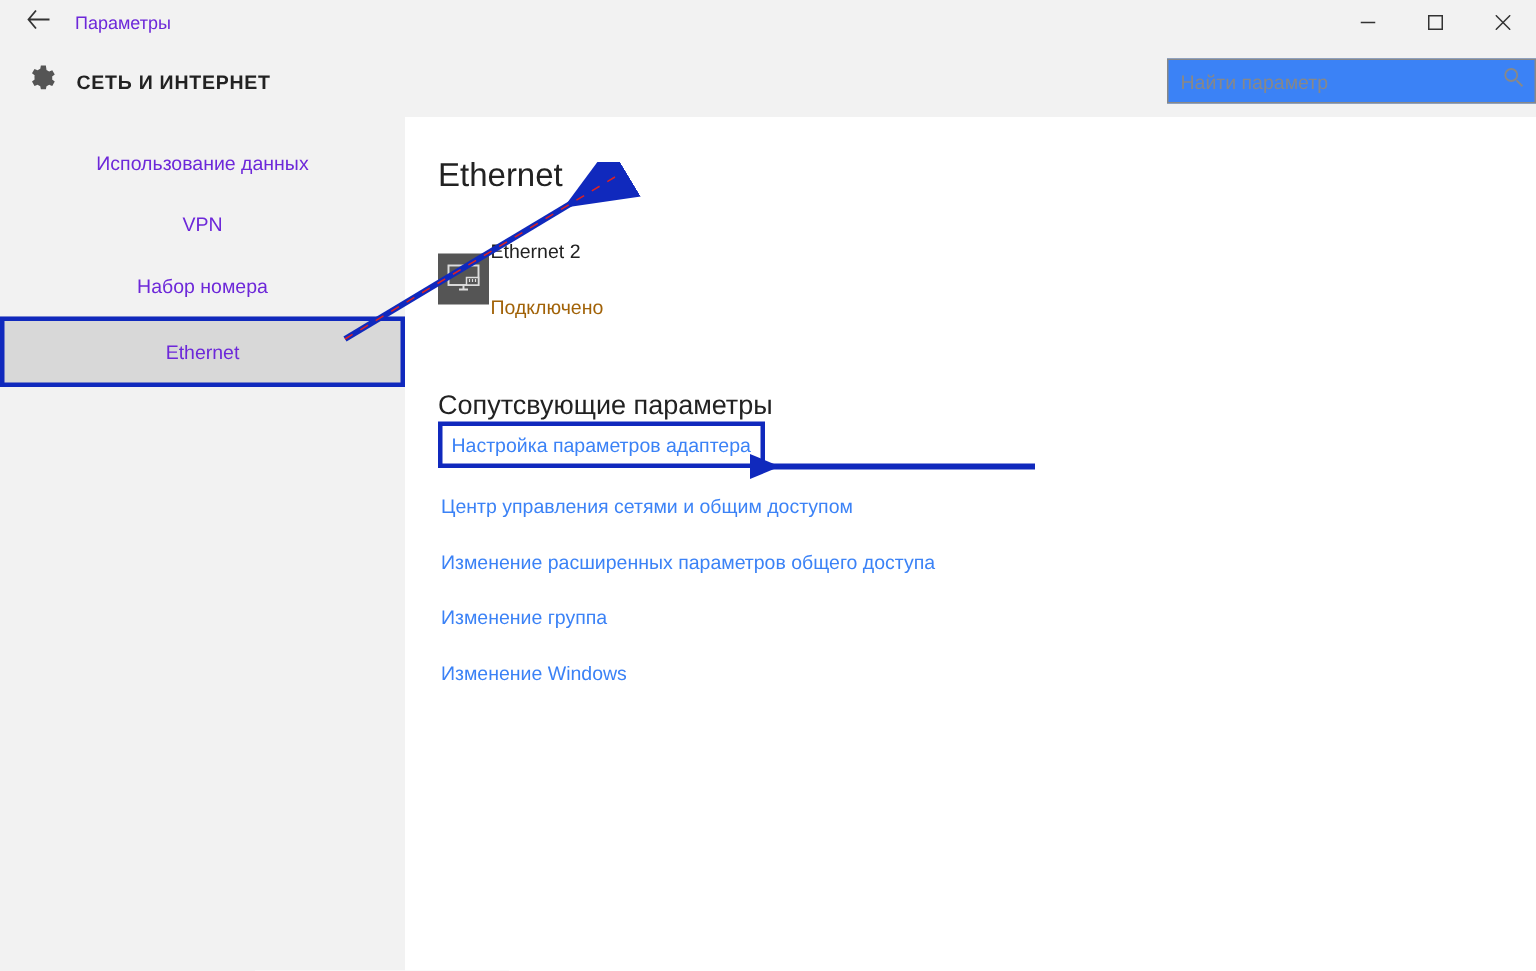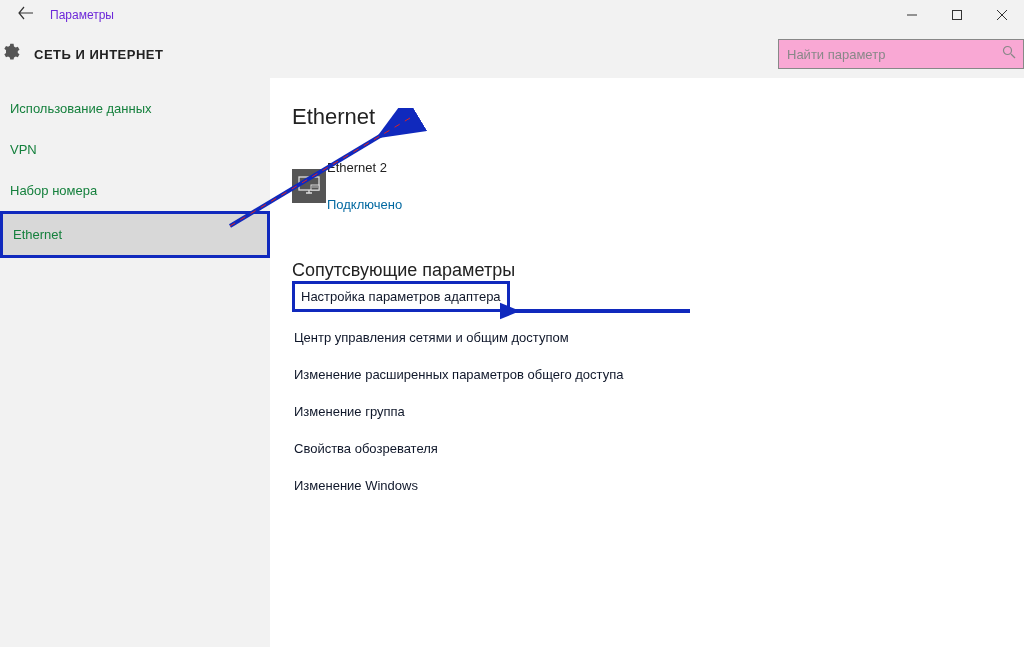--- a/index.html
+++ b/index.html
@@ -5,44 +5,44 @@
     * { margin: 0; padding: 0; box-sizing: border-box; font-family: "Segoe UI", Tahoma, sans-serif; }
     body { width: 1024px; height: 647px; background: #f2f2f2; overflow: hidden; }
 
     .titlebar { display: flex; align-items: center; height: 30px; padding-left: 10px; }
     .titlebar-back { padding: 6px 8px; cursor: pointer; }
     .titlebar-title { font-size: 12px; color: #6d28d9; margin-left: 8px; }
     .titlebar-controls { margin-left: auto; display: flex; }
     .titlebar-btn { width: 45px; height: 30px; display: flex; align-items: center; justify-content: center; cursor: pointer; }
     .titlebar-btn svg { width: 10px; height: 10px; }
 
-    .header { display: flex; align-items: center; height: 48px; padding: 0 0; }
+    .header { display: flex; align-items: center; height: 48px; padding: 0 0; margin-left: 17px; }
     .gear { margin-right: 14px; }
     .header-title { font-size: 13px; font-weight: 600; letter-spacing: 0.5px; color: #222; }
     .search-wrap { margin-left: auto; position: relative; }
-    .search { width: 246px; height: 30px; border: 1px solid #888; padding: 4px 28px 4px 8px; font-size: 13px; background: #f9a8d4; color: #333; }
+    .search { width: 246px; height: 30px; border: 1px solid #888; padding: 4px 28px 4px 8px; font-size: 13px; background: #3b82f6; color: #333; }
     .search::placeholder { color: #888; }
     .search-icon { position: absolute; right: 8px; top: 50%; transform: translateY(-50%); pointer-events: none; }
 
     .content { display: flex; height: calc(100% - 78px); }
     .sidebar { width: 270px; background: #f2f2f2; padding-top: 10px; }
-    .sidebar-item { padding: 13px 10px; font-size: 13px; color: #15803d; cursor: pointer; }
+    .sidebar-item { padding: 13px 10px; font-size: 13px; color: #6d28d9; cursor: pointer; text-align: center; }
     .sidebar-item.selected { background: #d8d8d8; border: 3px solid #1029bd; }
 
     .main { flex: 1; background: #fff; padding: 26px 22px; position: relative; }
     .page-title { font-size: 22px; font-weight: 400; color: #222; margin-bottom: 30px; }
 
     .conn { display: flex; align-items: center; gap: 1px; margin-bottom: 48px; cursor: pointer; width: fit-content; }
     .conn-icon { width: 34px; height: 34px; background: #555; display: flex; align-items: center; justify-content: center; }
     .conn-text { display: flex; flex-direction: column; }
     .conn-name { font-size: 13px; color: #222; }
-    .conn-status { font-size: 13px; color: #0369a1; margin-top: 22px; }
+    .conn-status { font-size: 13px; color: #a16207; margin-top: 22px; }
 
     .section-title { font-size: 18px; font-weight: 400; color: #222; }
-    .link { display: block; width: fit-content; font-size: 13px; color: #0f172a; padding: 4px 2px; margin-bottom: 14px; cursor: pointer; }
+    .link { display: block; width: fit-content; font-size: 13px; color: #3b82f6; padding: 4px 2px; margin-bottom: 14px; cursor: pointer; }
     .link.boxed { border: 3px solid #1029bd; padding: 5px 6px; margin-bottom: 14px; }
 
     .arrow1 { position: absolute; left: -60px; top: 30px; pointer-events: none; }
     .arrow2 { position: absolute; left: 230px; top: 223px; pointer-events: none; }
   </style>
 </head>
 <body>
 
 <div class="titlebar">
   <div class="titlebar-back">
@@ -122,21 +122,20 @@
         <span class="conn-name">Ethernet 2</span>
         <span class="conn-status">Подключено</span>
       </div>
     </div>
 
     <h2 class="section-title">Сопутсвующие параметры</h2>
     <a class="link boxed">Настройка параметров адаптера</a>
     <a class="link">Центр управления сетями и общим доступом</a>
     <a class="link">Изменение расширенных параметров общего доступа</a>
     <a class="link">Изменение группа</a>
-    <a class="link">Свойства обозревателя</a>
     <a class="link">Изменение Windows</a>
 
     <svg class="arrow2" width="200" height="20" viewBox="0 0 200 20">
       <defs>
           <marker id="ah2" markerWidth="12" markerHeight="10" refX="2" refY="5" orient="auto">
             <path d="M12 0 L0 5 L12 10 z" fill="#1029bd"></path>
           </marker>
         </defs>
       <line x1="190" y1="10" x2="12" y2="10" stroke="#1029bd" stroke-width="4" marker-end="url(#ah2)"></line>
     </svg>

